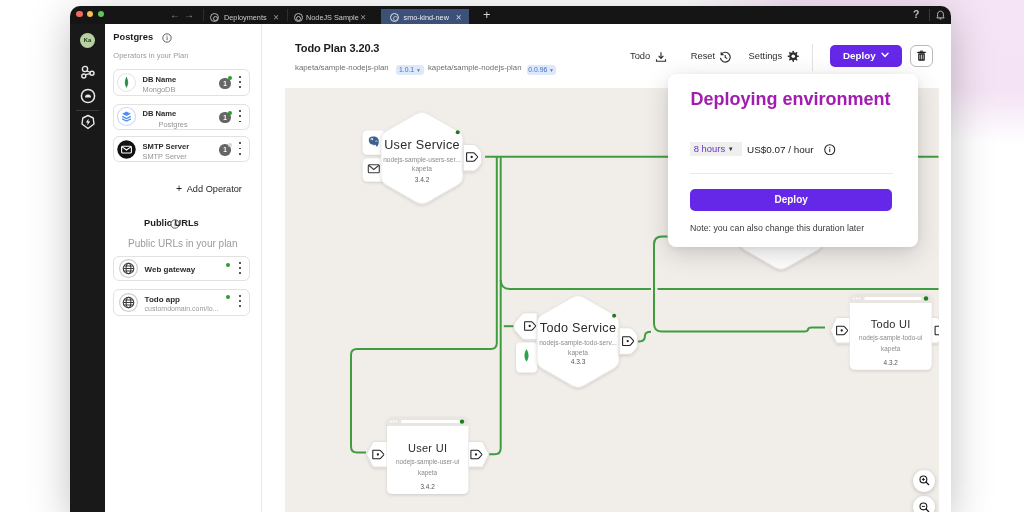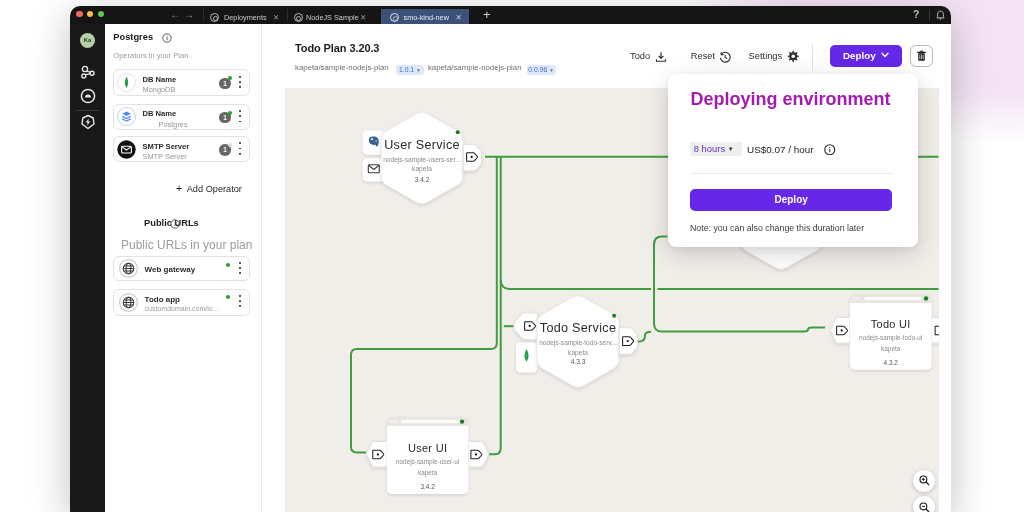--- a/index.html
+++ b/index.html
@@ -151,21 +151,21 @@
         </div>
 
     <div style="position:absolute;left:71px;top:158.5px;font-size:9.2px;color:#1f1f1f;"><span style="font-size:10.5px;">+</span>&nbsp; Add Operator</div>
 
     <div style="position:absolute;left:17px;top:194.6px;font-size:9.3px;font-weight:bold;color:#1d1d1d;padding-left:22px;">Public URLs</div>
     <svg style="position:absolute;left:65px;top:195.6px;" width="10" height="10" viewBox="0 0 10 10">
           <circle cx="5" cy="5" r="4.2" fill="none" stroke="#4e4e4e" stroke-width="0.9"></circle>
           <rect x="4.6" y="4.2" width="0.9" height="3" fill="#4e4e4e"></rect>
           <rect x="4.6" y="2.6" width="0.9" height="1" fill="#4e4e4e"></rect>
         </svg>
-    <div style="position:absolute;left:16px;top:214.9px;font-size:12px;color:#9b9b9b;">Public URLs in your plan</div>
+    <div style="position:absolute;left:23px;top:214.9px;font-size:10px;color:#9b9b9b;">Public URLs in your plan</div>
 
     <div class="opcard" style="top:232.9px;height:24.9px;"></div>
     <svg style="position:absolute;left:14.2px;top:235.9px;" width="19" height="19" viewBox="0 0 19 19">
           <circle cx="9.5" cy="9.5" r="8.9" fill="#fff" stroke="#c9c9c9" stroke-width="1.1"></circle>
           <circle cx="9.5" cy="9.5" r="5.3" fill="none" stroke="#3a3a3a" stroke-width="1.05"></circle>
           <ellipse cx="9.5" cy="9.5" rx="2.4" ry="5.3" fill="none" stroke="#3a3a3a" stroke-width="1.05"></ellipse>
           <path d="M4.2,9.5 L14.8,9.5 M4.8,7 L14.2,7 M4.8,12 L14.2,12" stroke="#3a3a3a" stroke-width="1.05"></path>
         </svg>
     <div style="position:absolute;left:39.6px;top:241.4px;font-size:8px;font-weight:bold;color:#2b2b2b;">Web gateway</div>
     <div class="bdot" style="left:120.8px;top:239.9px;background:#27a127;"></div>

